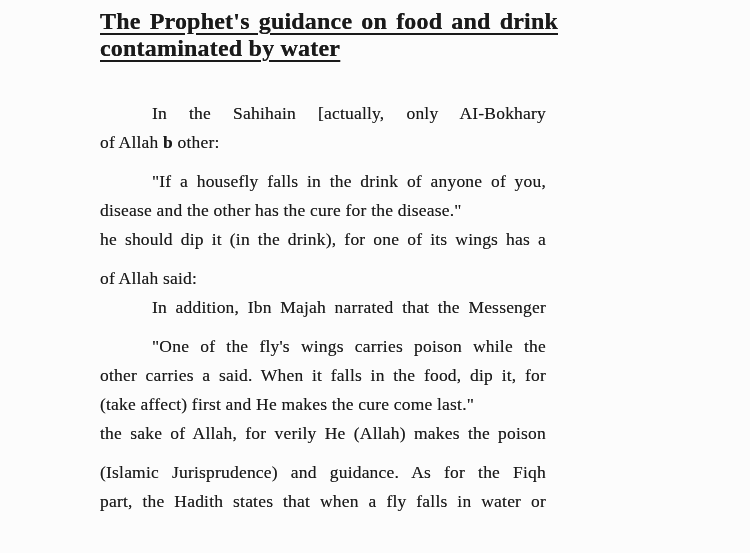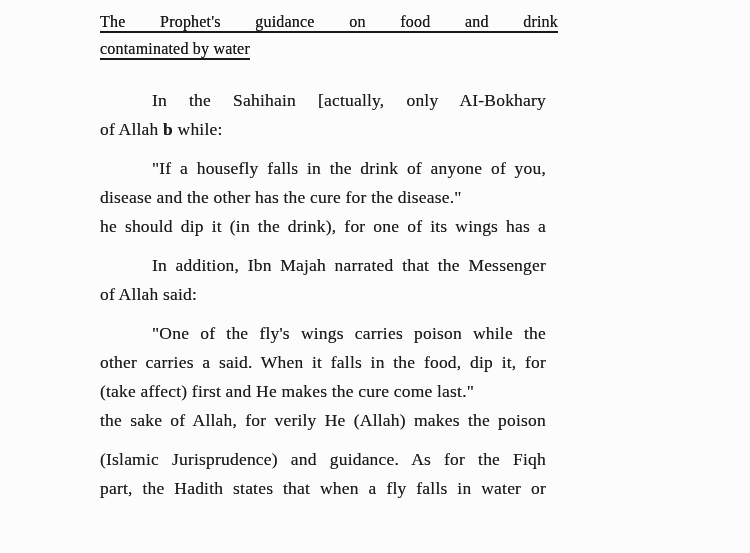--- a/index.html
+++ b/index.html
@@ -30,24 +30,24 @@
     letter-spacing: 0.2px;
     text-shadow: 0 0 0.5px rgba(20,20,20,0.55);
   }
   .line.last {
     text-align-last: left;
   }
   .line.indent {
     text-indent: 52px;
   }
   .heading {
-    font-size: 16px;
+    font-size: 24px;
     line-height: 27px;
-    font-weight: normal;
-    margin: 0 0 24px 0;
+    font-weight: bold;
+    margin: 0 0 37px 0;
   }
   .heading .line {
     text-decoration: underline;
     text-decoration-thickness: 2px;
     text-underline-offset: 4px;
     text-shadow: 0 0 0.6px rgba(10,10,10,0.8);
   }
   .para {
     font-size: 17.5px;
     line-height: 29px;
@@ -63,32 +63,32 @@
 <div class="page">
   <div class="text-block">
 
     <div class="heading">
         <div class="line">The Prophet's guidance on food and drink</div>
         <div class="line last">contaminated by water</div>
       </div>
 
     <div class="para">
         <div class="line indent">In the Sahihain [actually, only AI-Bokhary</div>
-        <div class="line last"><span>of Allah </span><span class="bold-seg">b</span><span> while:</span></div>
+        <div class="line last"><span>of Allah </span><span class="bold-seg">b</span><span> other:</span></div>
       </div>
 
     <div class="para">
         <div class="line indent">"If a housefly falls in the drink of anyone of you,</div>
         <div class="line last">disease and the other has the cure for the disease."</div>
         <div class="line">he should dip it (in the drink), for one of its wings has a</div>
       </div>
 
     <div class="para">
+        <div class="line last">of Allah said:</div>
         <div class="line indent">In addition, Ibn Majah narrated that the Messenger</div>
-        <div class="line last">of Allah said:</div>
       </div>
 
     <div class="para">
         <div class="line indent">"One of the fly's wings carries poison while the</div>
         <div class="line">other carries a said. When it falls in the food, dip it, for</div>
         <div class="line last">(take affect) first and He makes the cure come last."</div>
         <div class="line">the sake of Allah, for verily He (Allah) makes the poison</div>
       </div>
 
     <div class="para">

